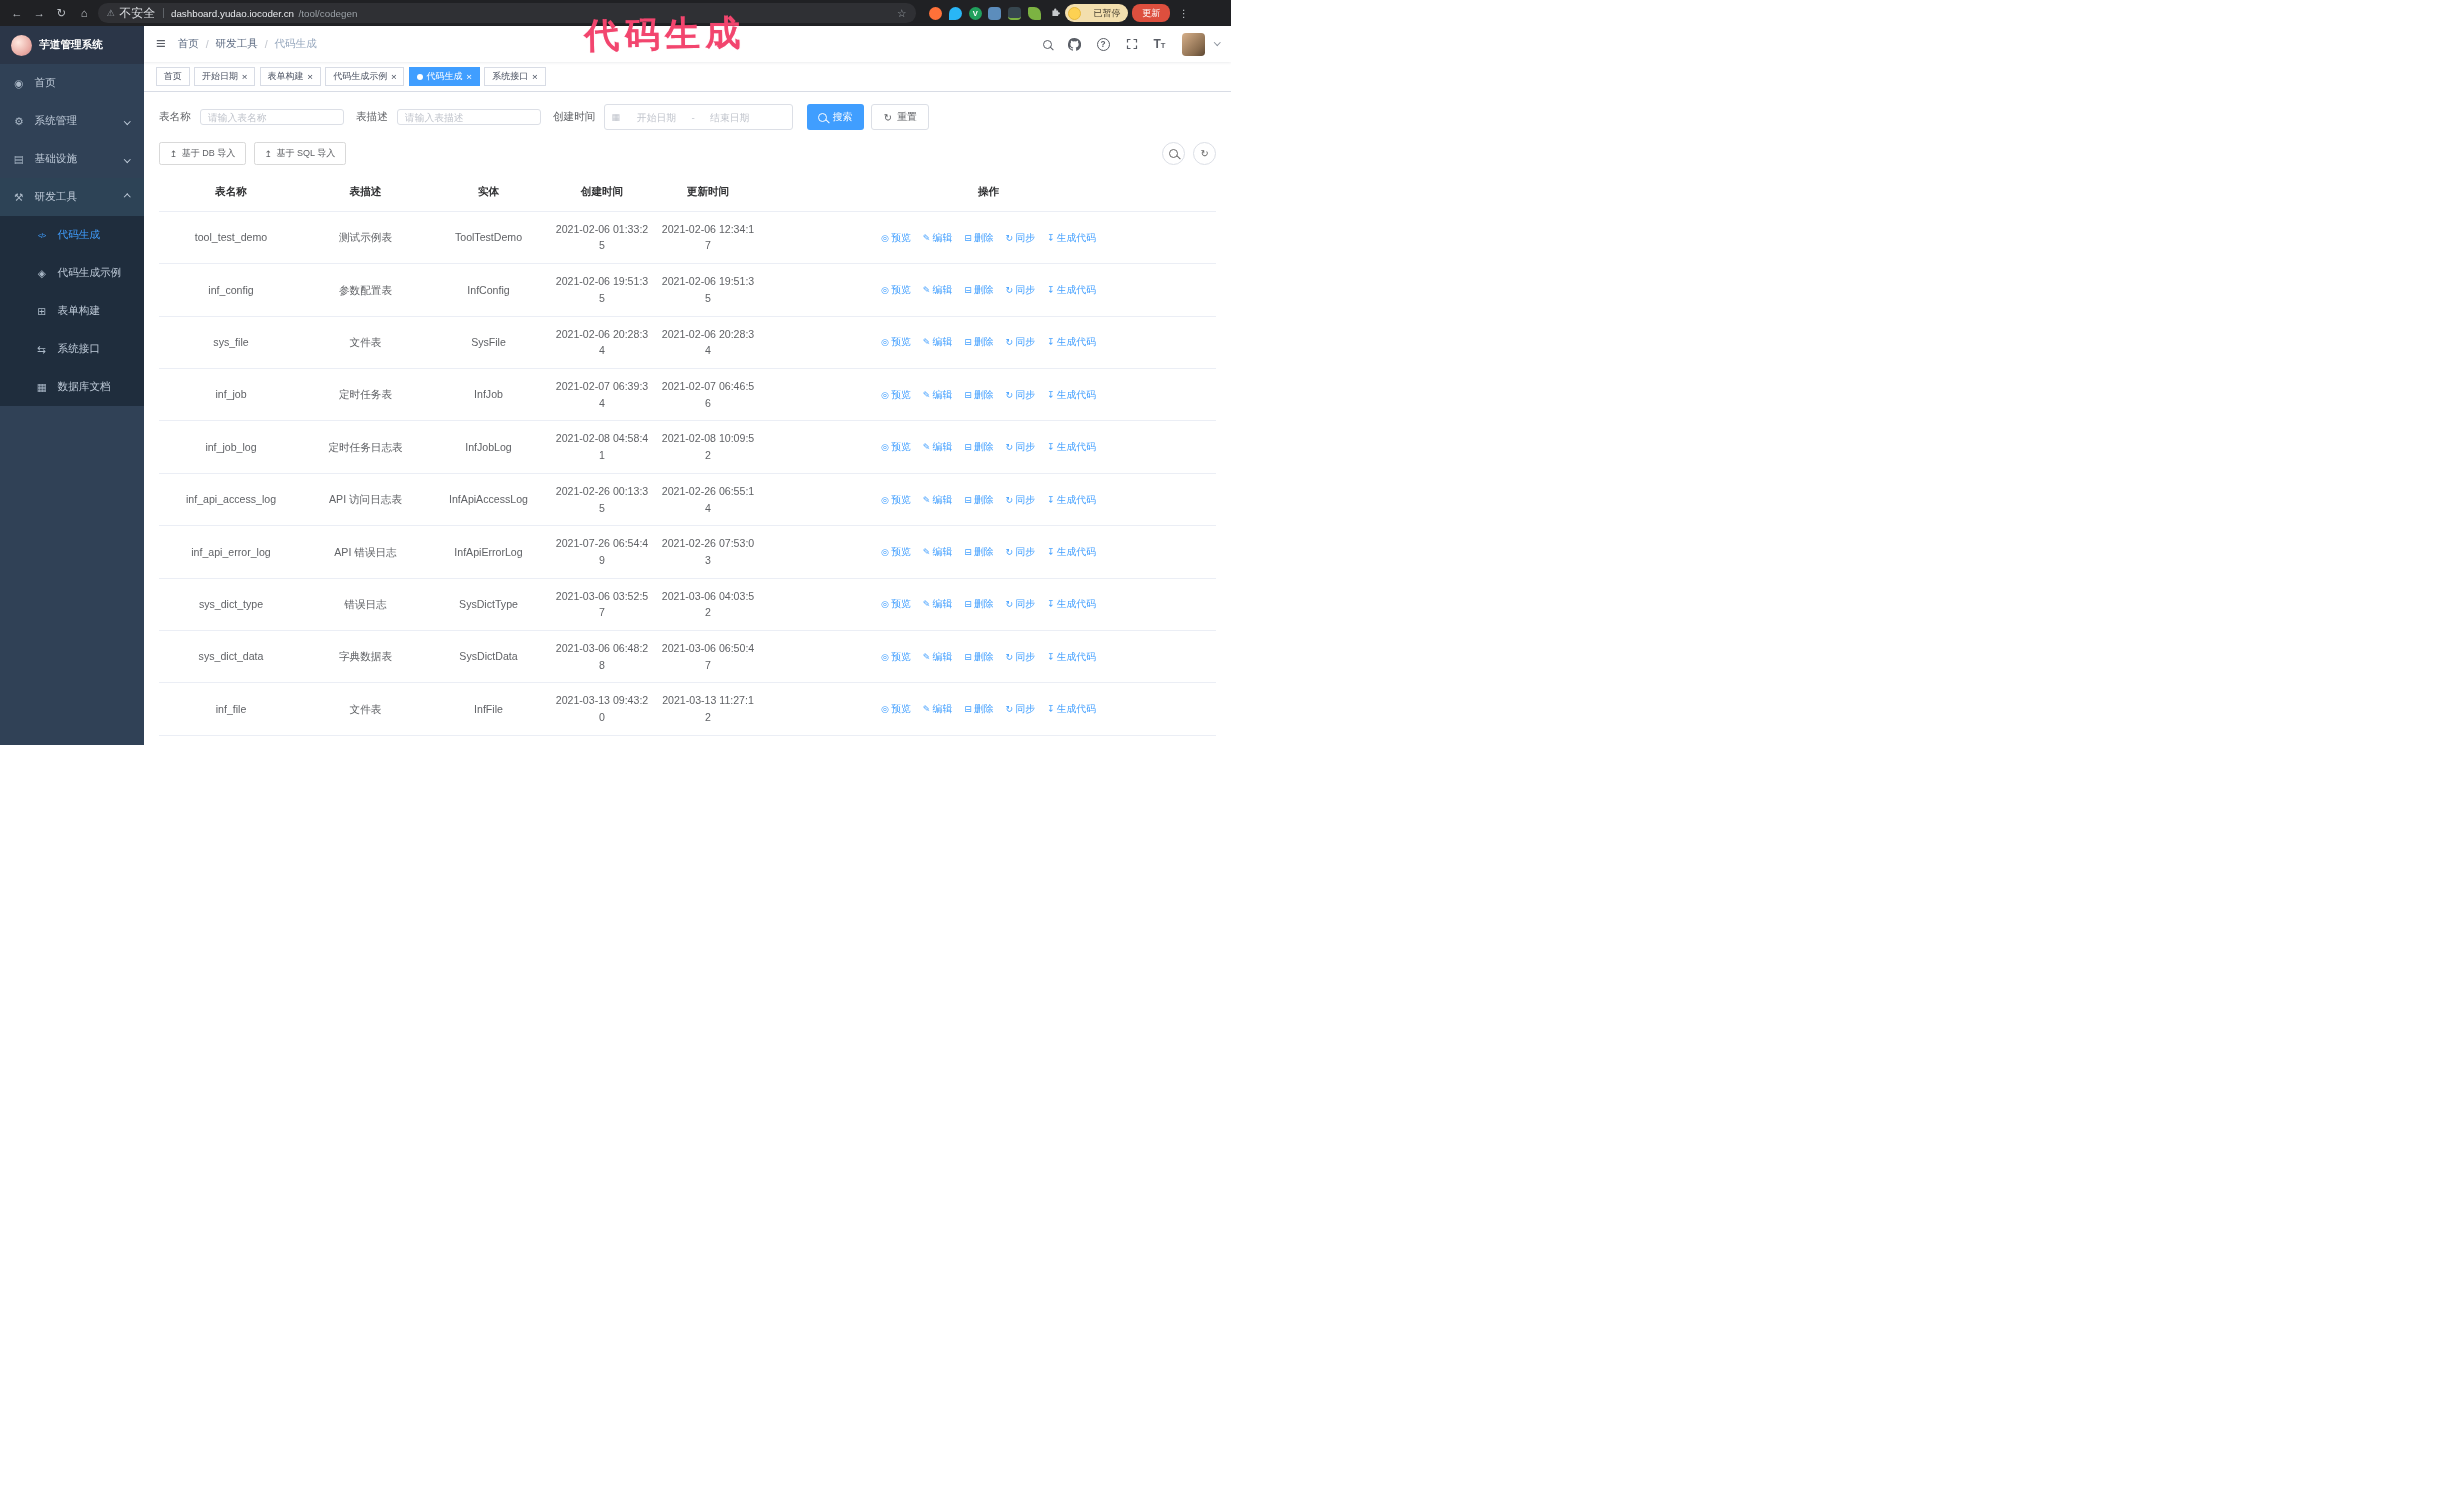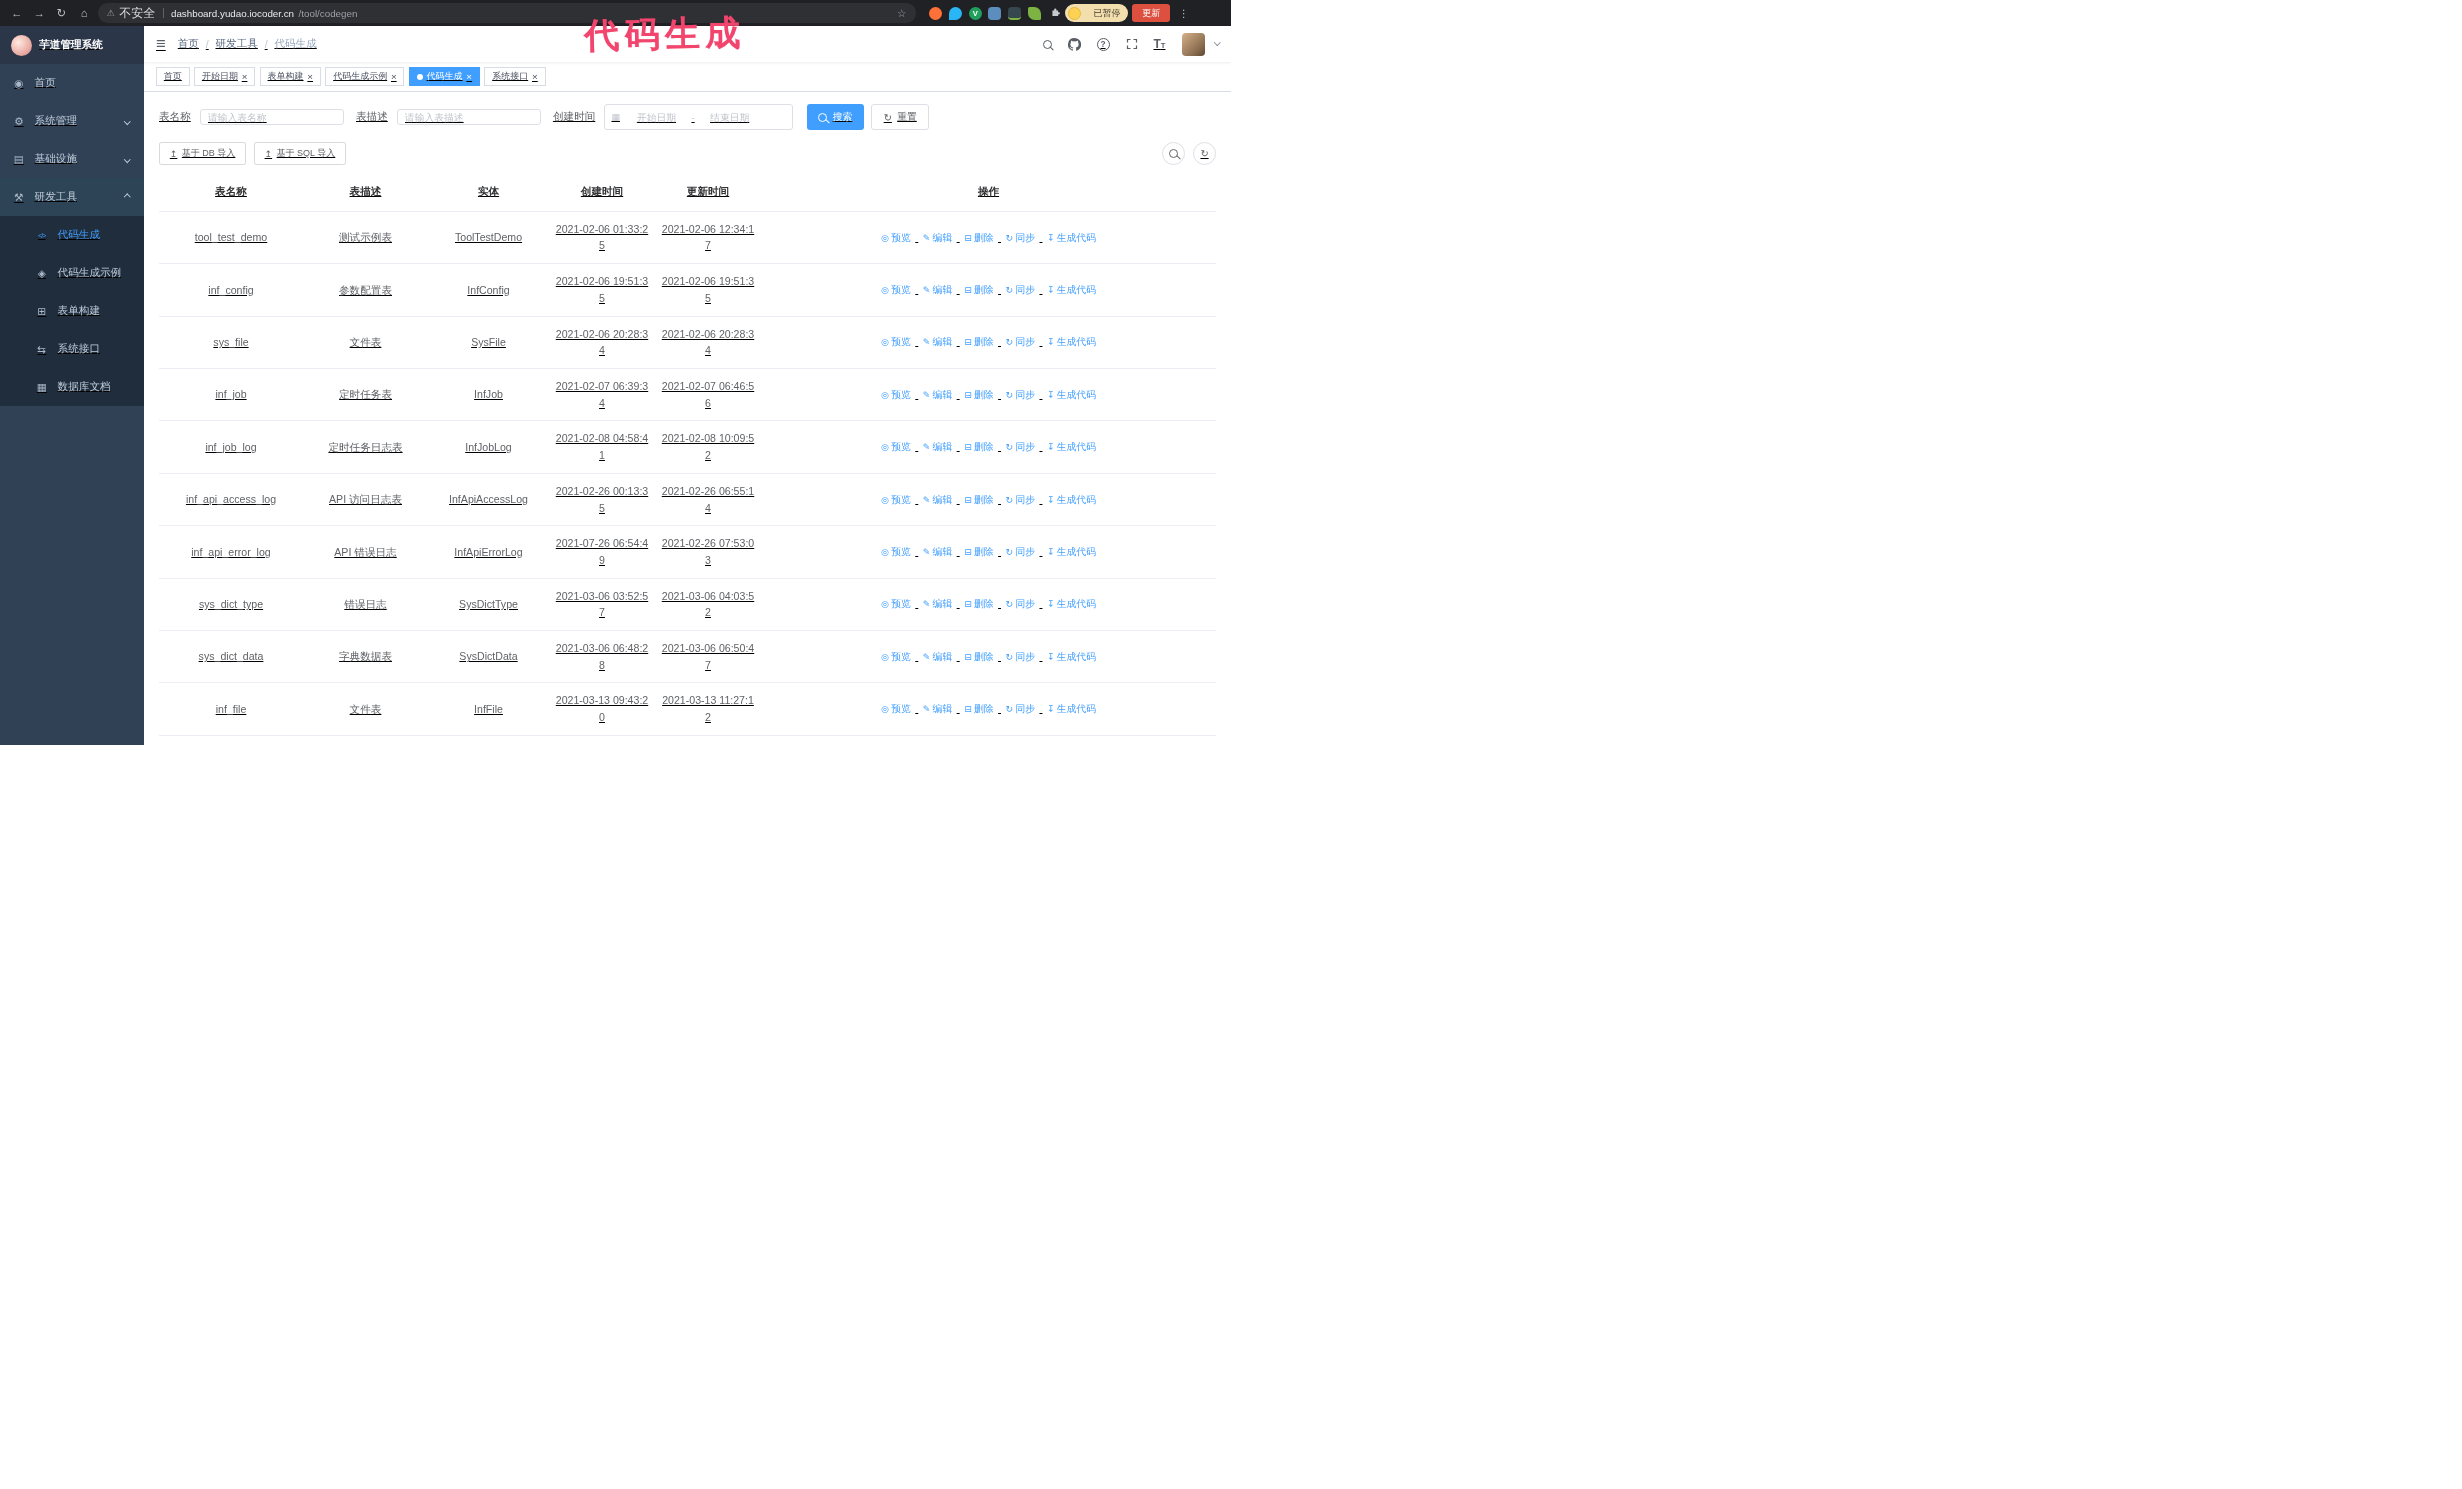--- a/index.html
+++ b/index.html
@@ -13,25 +13,25 @@
   .warn-ic { color:#9aa0a6; font-size:9px; }
   .not-secure { font-size:12px; color:#dadce0; }
   .omni-sep { width:0.8px; height:10.6px; background:#5f6368; margin:0 3px; }
   .url-host { font-size:9.8px; color:#e8eaed; }
   .url-path { font-size:9.8px; color:#9aa0a6; }
   .star-ic { margin-left:auto; color:#9aa0a6; font-size:10.6px; }
   .exts { display:flex; align-items:center; gap:6.8px; margin-left:9px; }
   .ext { width:13px; height:13px; border-radius:3.8px; display:flex; align-items:center; justify-content:center; font-size:7.6px; color:#fff; font-weight:bold; }
   .chip { display:flex; align-items:center; gap:12px; background:#f3dfae; border-radius:9px; height:18px; padding:0 7.6px 0 3px; color:#413a2c; font-size:9px; white-space:nowrap; }
   .chip-face { width:13px; height:13px; border-radius:50%; background:#fdd152; border:0.8px solid #e8b93c; }
-  .update-btn { background:#dd4f3e; color:#fff; height:18px; border-radius:3px; padding:0 9.8px; font-size:9px; display:flex; align-items:center; white-space:nowrap; }
+  .update-btn { background:#dd4f3e; color:#fff; height:18px; border-radius:8px; padding:0 9.8px; font-size:9px; display:flex; align-items:center; white-space:nowrap; }
   .kebab { font-size:10.6px; }
 
   
-  .app { display:flex; height:719px;text-decoration:underline; }
+  .app { display:flex; height:719px; }
   .sidebar { width:144px; background:#304156; color:#bfcbd9; flex-shrink:0; font-size:10.6px; }
   .logo-row { height:38px; display:flex; align-items:center; gap:7.6px; padding:0 10.6px; background:#2b3648; }
   .logo-img { width:21px; height:21px; border-radius:50%; background:radial-gradient(circle at 35% 35%, #ffe9e0, #e8a9a2 65%, #b97f83); flex:0 0 auto; }
   .logo-title { color:#fff; font-weight:bold; font-size:10.6px; white-space:nowrap; }
   .menu-item { height:38px; display:flex; align-items:center; padding:0 12px; gap:9px; cursor:default; }
   .mi-icon { width:13.6px; text-align:center; color:#aab8c7; font-size:10.6px; flex:0 0 auto; }
   .mi-label { flex:1; white-space:nowrap; }
   .chev { width:4.5px; height:4.5px; border-right:1.1px solid #bfcbd9; border-bottom:1.1px solid #bfcbd9; transform:rotate(45deg); margin-right:3px; flex:0 0 auto; }
   .chev.up { transform:rotate(-135deg); }
   .menu-item.expanded { background:#2d4356; }

